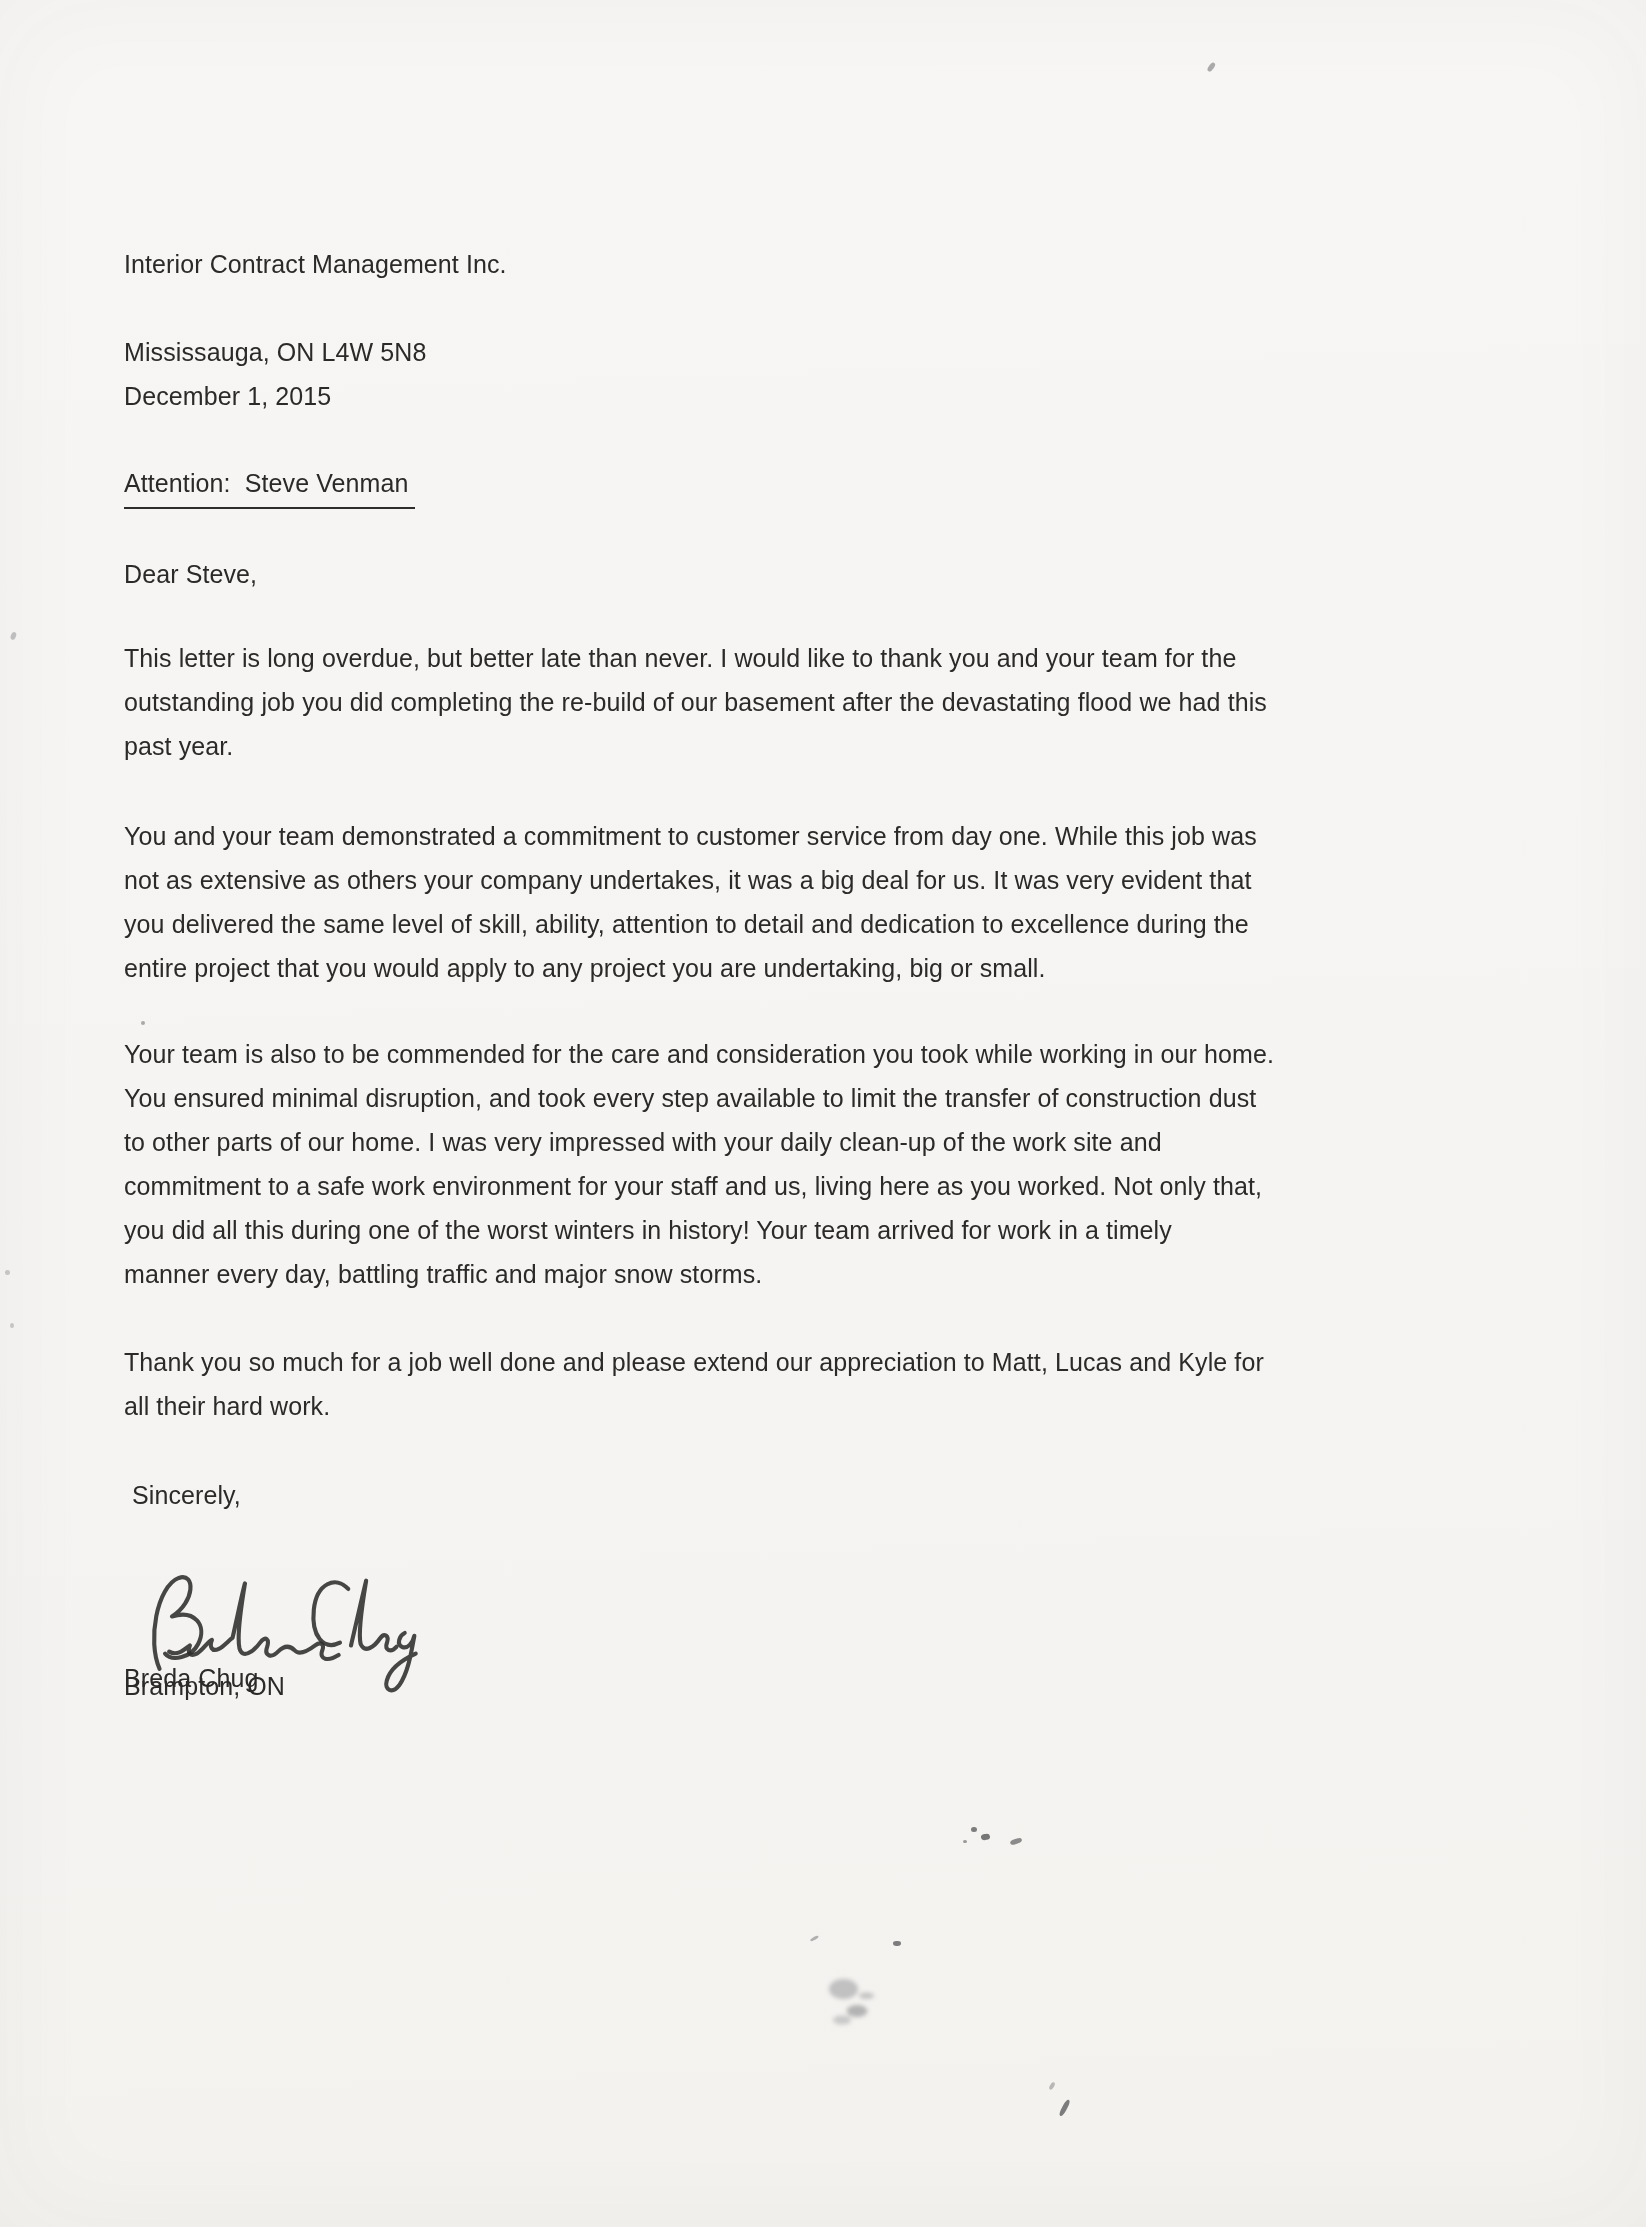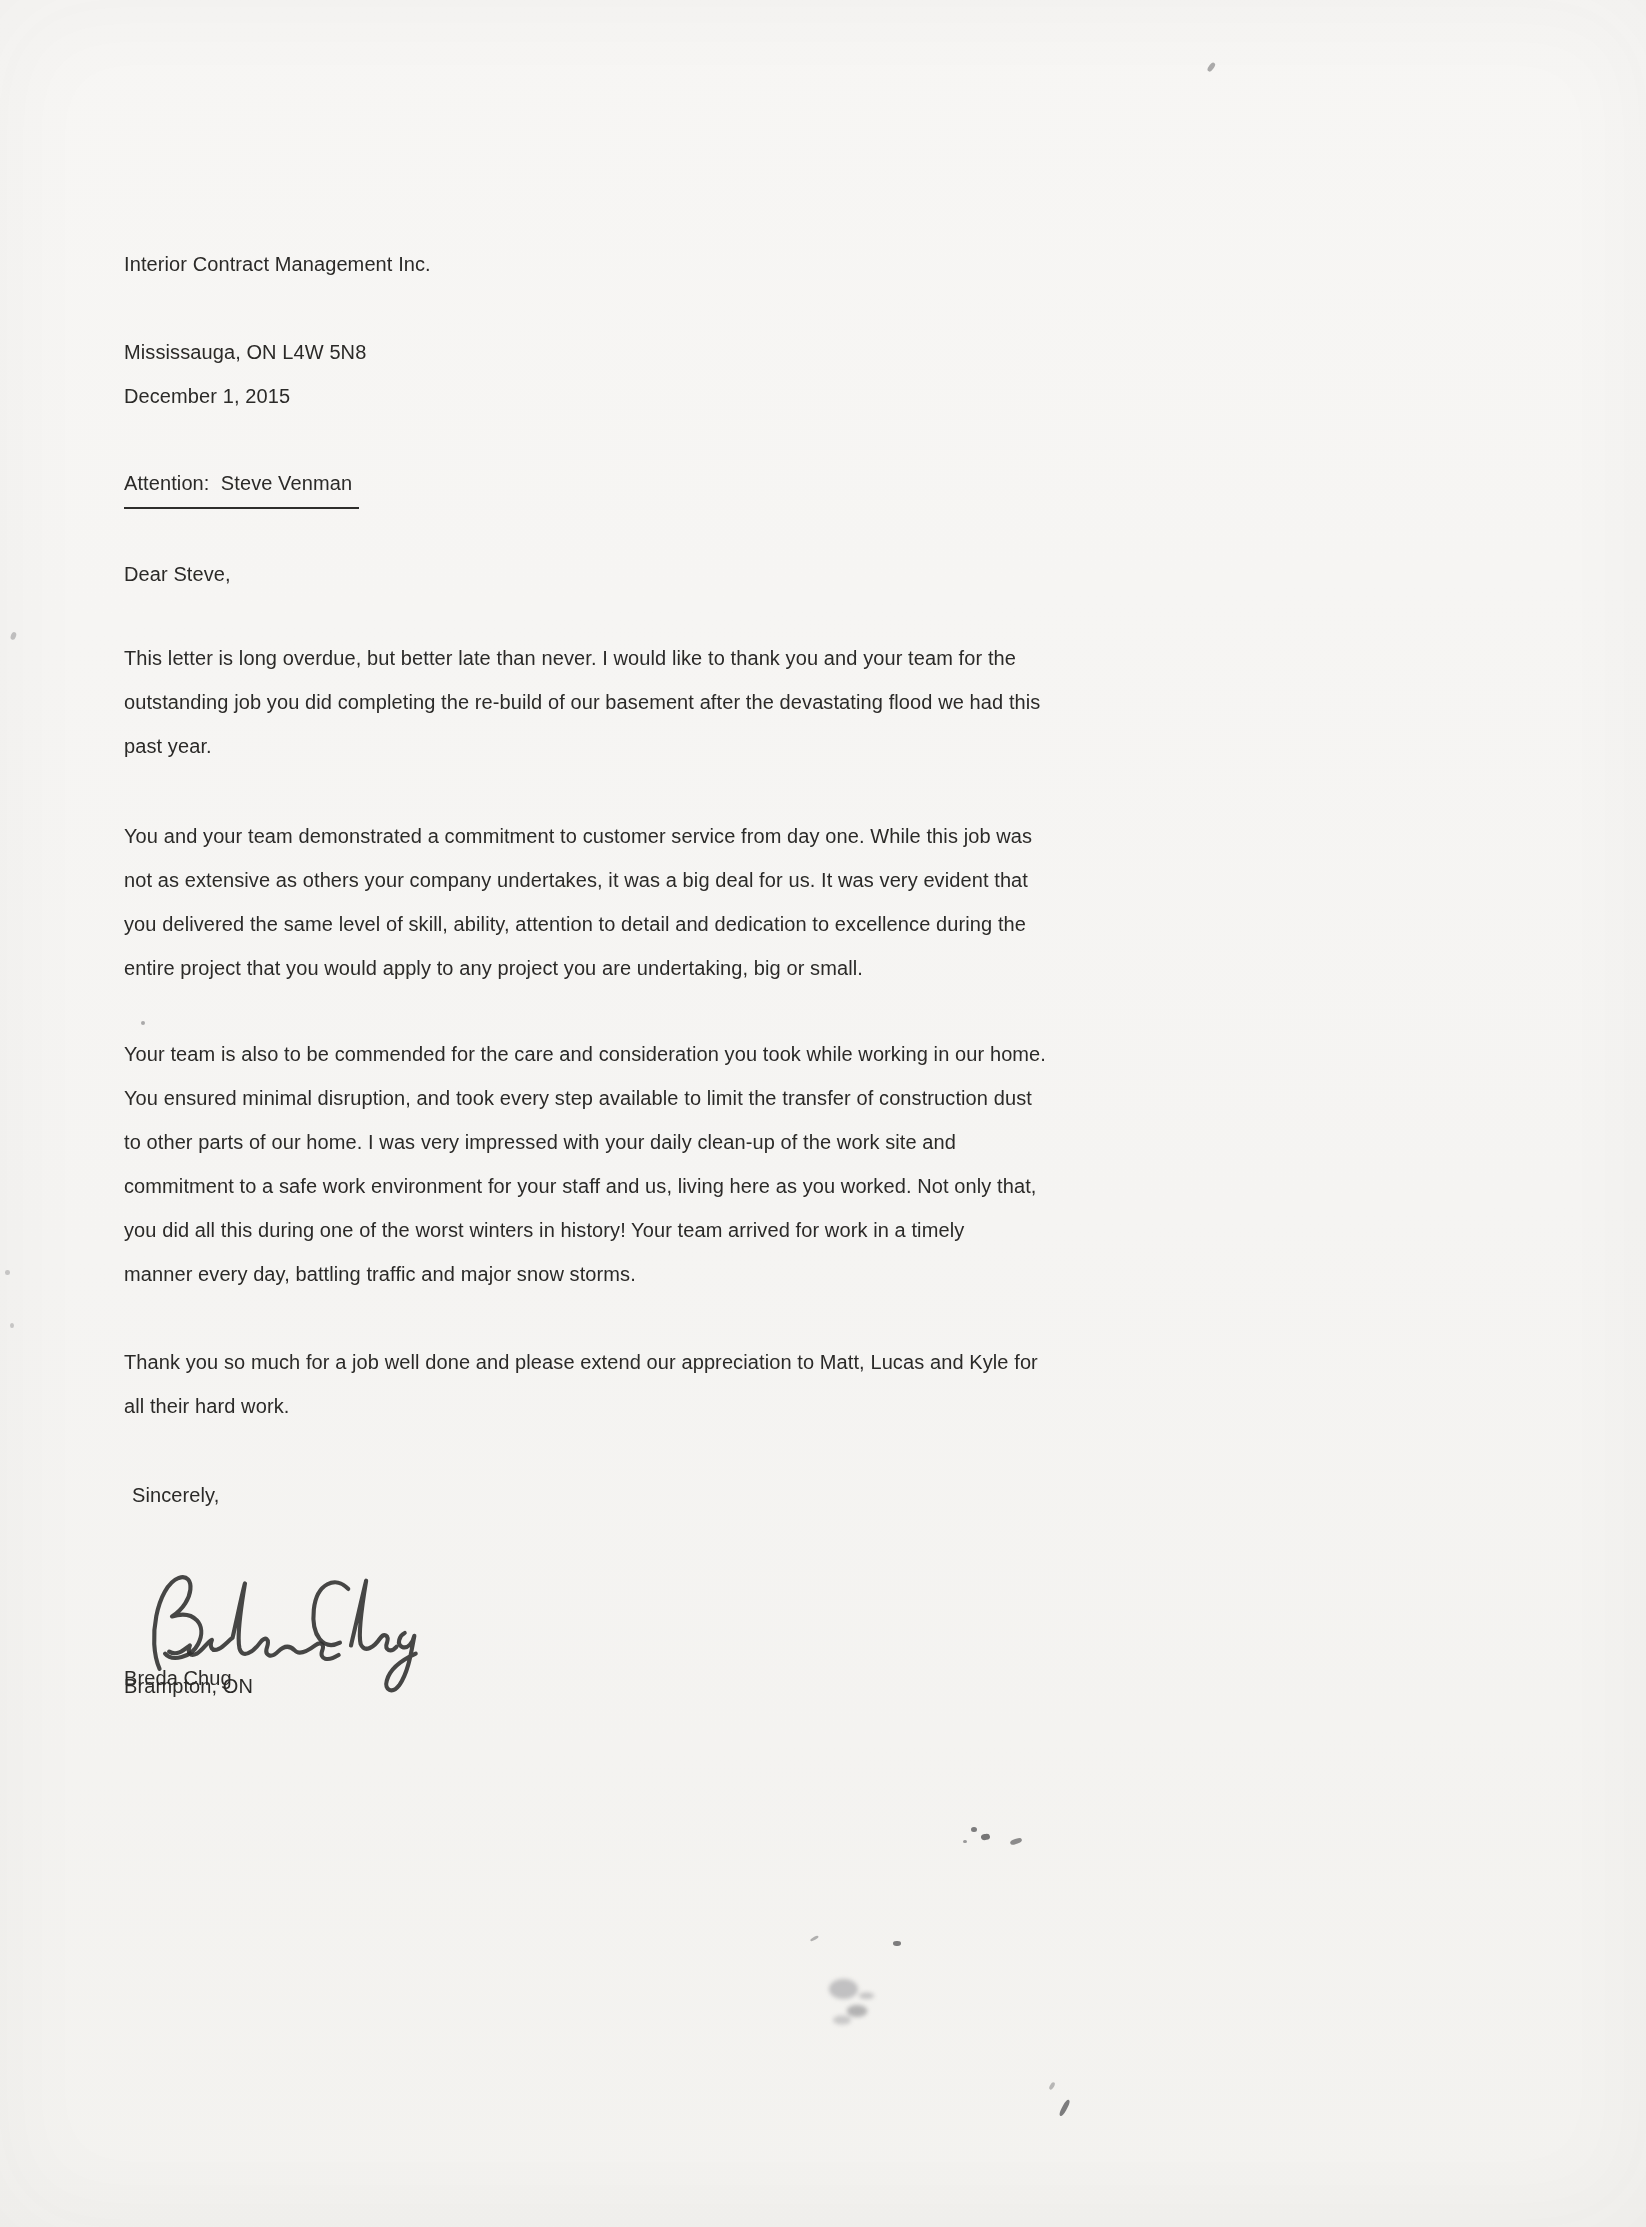--- a/index.html
+++ b/index.html
@@ -13,21 +13,21 @@
     height: 2227px;
     background: linear-gradient(178deg, #f7f6f4 0%, #f5f4f2 55%, #f3f2ef 100%);
     box-shadow: inset 0 0 109px rgba(60,55,45,0.035);
     overflow: hidden;
     font-family: "Liberation Sans", "DejaVu Sans", sans-serif;
     color: #2b2a28;
   }
   .txt {
     position: absolute;
     left: 124px;
-    font-size: 20px;
+    font-size: 25px;
     line-height: 44px;
     letter-spacing: 0.1px;
     white-space: pre-line;
     width: 1492px;
     color: #2b2a28;
   }
   .single { white-space: pre; }
   .attention-underline {
     display: inline-block;
     border-bottom: 2.7px solid #2e2d2b;

